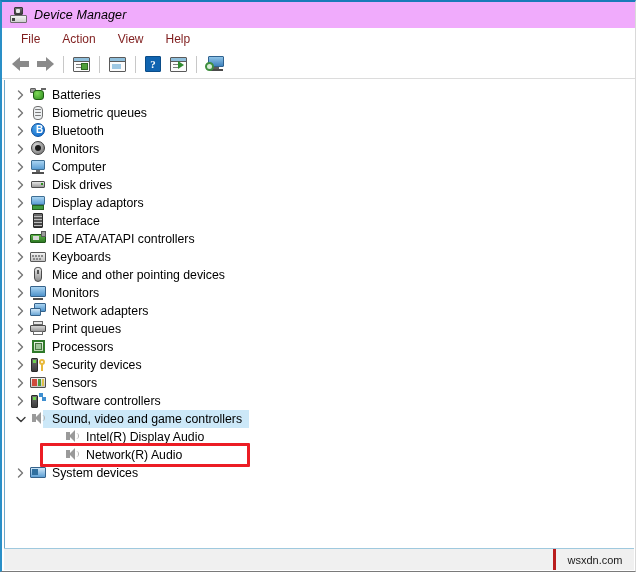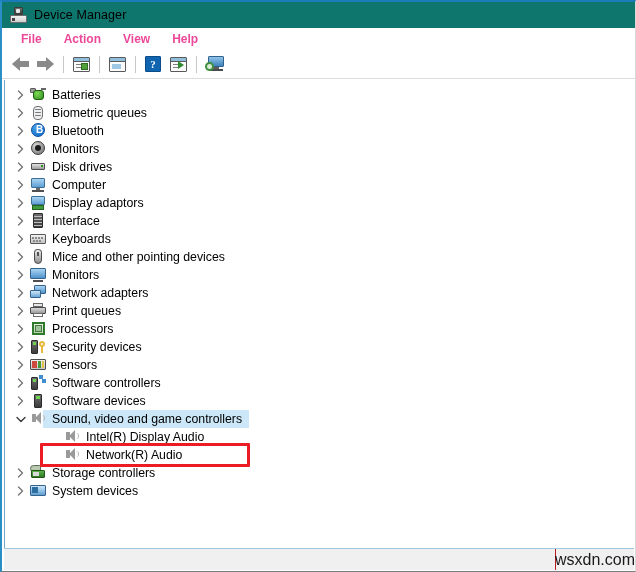--- a/index.html
+++ b/index.html
@@ -13,21 +13,22 @@
     position:relative;width:636px;height:572px;box-sizing:border-box;
     background:#ffffff;
     border-top:2px solid #1a7bb9;
     border-left:2px solid #2a8fc7;
     border-right:1px solid #d9d9d9;
     border-bottom:1px solid #7a7a7a;
   }
   
   .titlebar{
     height:26px;display:flex;align-items:center;padding-left:8px;
-    background:#0f766e;
+    background:#f0abfc;
+    font-style:italic;
   }
   .title-icon{
     width:17px;height:17px;position:relative;flex:0 0 auto;margin-right:7px;
   }
   .title-icon .tbody{
     position:absolute;left:0;bottom:1px;width:17px;height:8px;
     background:linear-gradient(#f2f2f2,#cfcfcf);
     border:1px solid #6d6d6d;border-radius:1px;box-sizing:border-box;
   }
   .title-icon .ttop{
@@ -44,23 +45,22 @@
   }
   .title-text{
     font-size:12.5px;color:#000000;letter-spacing:.1px;
   }
   
   .menubar{
     height:22px;display:flex;align-items:center;
     padding-left:8px;background:#ffffff;gap:0px;
   }
   .menu-item{
-    font-size:12px;color:#ec4899;padding:2px 11px 3px 11px;cursor:default;
+    font-size:12px;color:#7f1d1d;padding:2px 11px 3px 11px;cursor:default;
     white-space:nowrap;
-    font-weight:bold;
   }
   
   .toolbar{
     height:28px;display:flex;align-items:center;padding-left:6px;
     background:#ffffff;border-bottom:1px solid #dcdcdc;
   }
   .tb-btn{
     width:24px;height:22px;display:flex;align-items:center;justify-content:center;
     margin-right:1px;position:relative;
   }
@@ -168,23 +168,23 @@
     border-radius:1px;
   }
   
   .statusbar{
     position:absolute;left:2px;right:1px;bottom:1px;height:22px;
     background:#f0f0f0;border-top:1px solid #9fc9de;
     display:flex;align-items:center;box-sizing:border-box;
   }
   .status-main{flex:1;height:100%;}
   .status-seg{
-    width:78px;height:100%;border-left:1px solid #b91c1c;
+    width:78px;height:100%;border-left:3px solid #b91c1c;
     display:flex;align-items:center;justify-content:center;
-    font-size:16px;color:#1a1a1a;
+    font-size:11px;color:#1a1a1a;
   }
   
   .i-battery .cell{position:absolute;left:3px;top:3px;width:11px;height:10px;
     background:radial-gradient(circle at 35% 30%,#7ed957,#2f8f1f);
     border:1px solid #1e5c12;border-radius:3px;box-sizing:border-box;}
   .i-battery .plug{position:absolute;left:0px;top:1px;width:6px;height:5px;
     background:#9a9a9a;border:1px solid #5e5e5e;box-sizing:border-box;border-radius:1px;}
   .i-battery .wire{position:absolute;left:11px;top:1px;width:5px;height:2px;background:#666;}
 
   .i-biometric .pad{position:absolute;left:3px;top:1px;width:10px;height:14px;
@@ -434,56 +434,65 @@
           </span>
           <span class="ico"><span class="i-camera"><span class="ring"></span><span class="lens"></span></span></span>
           <span class="lbl">Monitors</span>
         </div>
         <div class="row">
           <span class="chev">
             <svg width="7" height="10" viewBox="0 0 7 10">
               <path d="M1.5 1 L5.5 5 L1.5 9" fill="none" stroke="#767676" stroke-width="1.4" stroke-linecap="round" stroke-linejoin="round"></path>
             </svg>
           </span>
+          <span class="ico"><span class="i-computer"><span class="scr"></span><span class="st"></span><span class="bs"></span></span></span>
+          <span class="lbl">Computer</span>
+        </div>
+        <div class="row">
+          <span class="chev">
+            <svg width="7" height="10" viewBox="0 0 7 10">
+              <path d="M1.5 1 L5.5 5 L1.5 9" fill="none" stroke="#767676" stroke-width="1.4" stroke-linecap="round" stroke-linejoin="round"></path>
+            </svg>
+          </span>
           <span class="ico"><span class="i-disk"><span class="body"></span><span class="led"></span></span></span>
           <span class="lbl">Disk drives</span>
         </div>
         <div class="row">
           <span class="chev">
             <svg width="7" height="10" viewBox="0 0 7 10">
               <path d="M1.5 1 L5.5 5 L1.5 9" fill="none" stroke="#767676" stroke-width="1.4" stroke-linecap="round" stroke-linejoin="round"></path>
             </svg>
           </span>
-          <span class="ico"><span class="i-computer"><span class="scr"></span><span class="st"></span><span class="bs"></span></span></span>
-          <span class="lbl">Computer</span>
-        </div>
-        <div class="row">
-          <span class="chev">
-            <svg width="7" height="10" viewBox="0 0 7 10">
-              <path d="M1.5 1 L5.5 5 L1.5 9" fill="none" stroke="#767676" stroke-width="1.4" stroke-linecap="round" stroke-linejoin="round"></path>
-            </svg>
-          </span>
           <span class="ico"><span class="i-display"><span class="scr"></span><span class="card"></span></span></span>
           <span class="lbl">Display adaptors</span>
         </div>
         <div class="row">
           <span class="chev">
             <svg width="7" height="10" viewBox="0 0 7 10">
               <path d="M1.5 1 L5.5 5 L1.5 9" fill="none" stroke="#767676" stroke-width="1.4" stroke-linecap="round" stroke-linejoin="round"></path>
             </svg>
           </span>
           <span class="ico"><span class="i-firmware"><span class="chip"></span><span class="ln" style="top:3px"></span><span class="ln" style="top:6px"></span><span class="ln" style="top:9px"></span><span class="ln" style="top:12px"></span></span></span>
           <span class="lbl">Interface</span>
         </div>
         <div class="row">
           <span class="chev">
             <svg width="7" height="10" viewBox="0 0 7 10">
               <path d="M1.5 1 L5.5 5 L1.5 9" fill="none" stroke="#767676" stroke-width="1.4" stroke-linecap="round" stroke-linejoin="round"></path>
             </svg>
           </span>
+          <span class="ico"><span class="i-ide"><span class="card"></span><span class="chip"></span><span class="conn"></span></span></span>
+          <span class="lbl">IDE ATA/ATAPI controllers</span>
+        </div>
+        <div class="row">
+          <span class="chev">
+            <svg width="7" height="10" viewBox="0 0 7 10">
+              <path d="M1.5 1 L5.5 5 L1.5 9" fill="none" stroke="#767676" stroke-width="1.4" stroke-linecap="round" stroke-linejoin="round"></path>
+            </svg>
+          </span>
           <span class="ico"><span class="i-keyboard"><span class="kb"></span><span class="k" style="left:2px;top:6px"></span><span class="k" style="left:5px;top:6px"></span><span class="k" style="left:8px;top:6px"></span><span class="k" style="left:11px;top:6px"></span><span class="k" style="left:3px;top:9px"></span><span class="k" style="left:6px;top:9px"></span><span class="k" style="left:9px;top:9px"></span></span></span>
           <span class="lbl">Keyboards</span>
         </div>
         <div class="row">
           <span class="chev">
             <svg width="7" height="10" viewBox="0 0 7 10">
               <path d="M1.5 1 L5.5 5 L1.5 9" fill="none" stroke="#767676" stroke-width="1.4" stroke-linecap="round" stroke-linejoin="round"></path>
             </svg>
           </span>
           <span class="ico"><span class="i-mouse"><span class="b"></span><span class="w"></span></span></span>
@@ -544,29 +553,20 @@
           <span class="lbl">Sensors</span>
         </div>
         <div class="row">
           <span class="chev">
             <svg width="7" height="10" viewBox="0 0 7 10">
               <path d="M1.5 1 L5.5 5 L1.5 9" fill="none" stroke="#767676" stroke-width="1.4" stroke-linecap="round" stroke-linejoin="round"></path>
             </svg>
           </span>
           <span class="ico"><span class="i-swcomp"><span class="dock"></span><span class="led"></span><span class="p1"></span><span class="p2"></span></span></span>
           <span class="lbl">Software controllers</span>
-        </div>
-        <div class="row">
-          <span class="chev">
-            <svg width="7" height="10" viewBox="0 0 7 10">
-              <path d="M1.5 1 L5.5 5 L1.5 9" fill="none" stroke="#767676" stroke-width="1.4" stroke-linecap="round" stroke-linejoin="round"></path>
-            </svg>
-          </span>
-          <span class="ico"><span class="i-swdev"><span class="dock"></span><span class="led"></span></span></span>
-          <span class="lbl">Software devices</span>
         </div>
         <div class="row selected">
           <div class="selbg" style="width: 206.047px;"></div>
           <span class="chev expanded">
             <svg width="10" height="7" viewBox="0 0 10 7">
               <path d="M1 1.5 L5 5.5 L9 1.5" fill="none" stroke="#3a3a3a" stroke-width="1.4" stroke-linecap="round" stroke-linejoin="round"></path>
             </svg>
           </span>
           <span class="ico"><span class="i-speaker"><span class="sp"></span><span class="cone"></span><span class="w1"></span></span></span>
           <span class="lbl">Sound, video and game controllers</span>
@@ -580,29 +580,20 @@
           <span class="chev"></span>
           <span class="ico"><span class="i-speaker"><span class="sp"></span><span class="cone"></span><span class="w1"></span></span></span>
           <span class="lbl">Network(R) Audio</span>
         </div>
         <div class="row">
           <span class="chev">
             <svg width="7" height="10" viewBox="0 0 7 10">
               <path d="M1.5 1 L5.5 5 L1.5 9" fill="none" stroke="#767676" stroke-width="1.4" stroke-linecap="round" stroke-linejoin="round"></path>
             </svg>
           </span>
-          <span class="ico"><span class="i-storage"><span class="arm"></span><span class="card"></span><span class="chip"></span></span></span>
-          <span class="lbl">Storage controllers</span>
-        </div>
-        <div class="row">
-          <span class="chev">
-            <svg width="7" height="10" viewBox="0 0 7 10">
-              <path d="M1.5 1 L5.5 5 L1.5 9" fill="none" stroke="#767676" stroke-width="1.4" stroke-linecap="round" stroke-linejoin="round"></path>
-            </svg>
-          </span>
           <span class="ico"><span class="i-system"><span class="scr"></span><span class="chip"></span></span></span>
           <span class="lbl">System devices</span>
         </div>
       </div>
   </div>
 
   <div class="annot" style="top: 441px; height: 24px; left: 38px; width: 210.047px;"></div>
 
   <div class="statusbar">
     <div class="status-main"></div>

